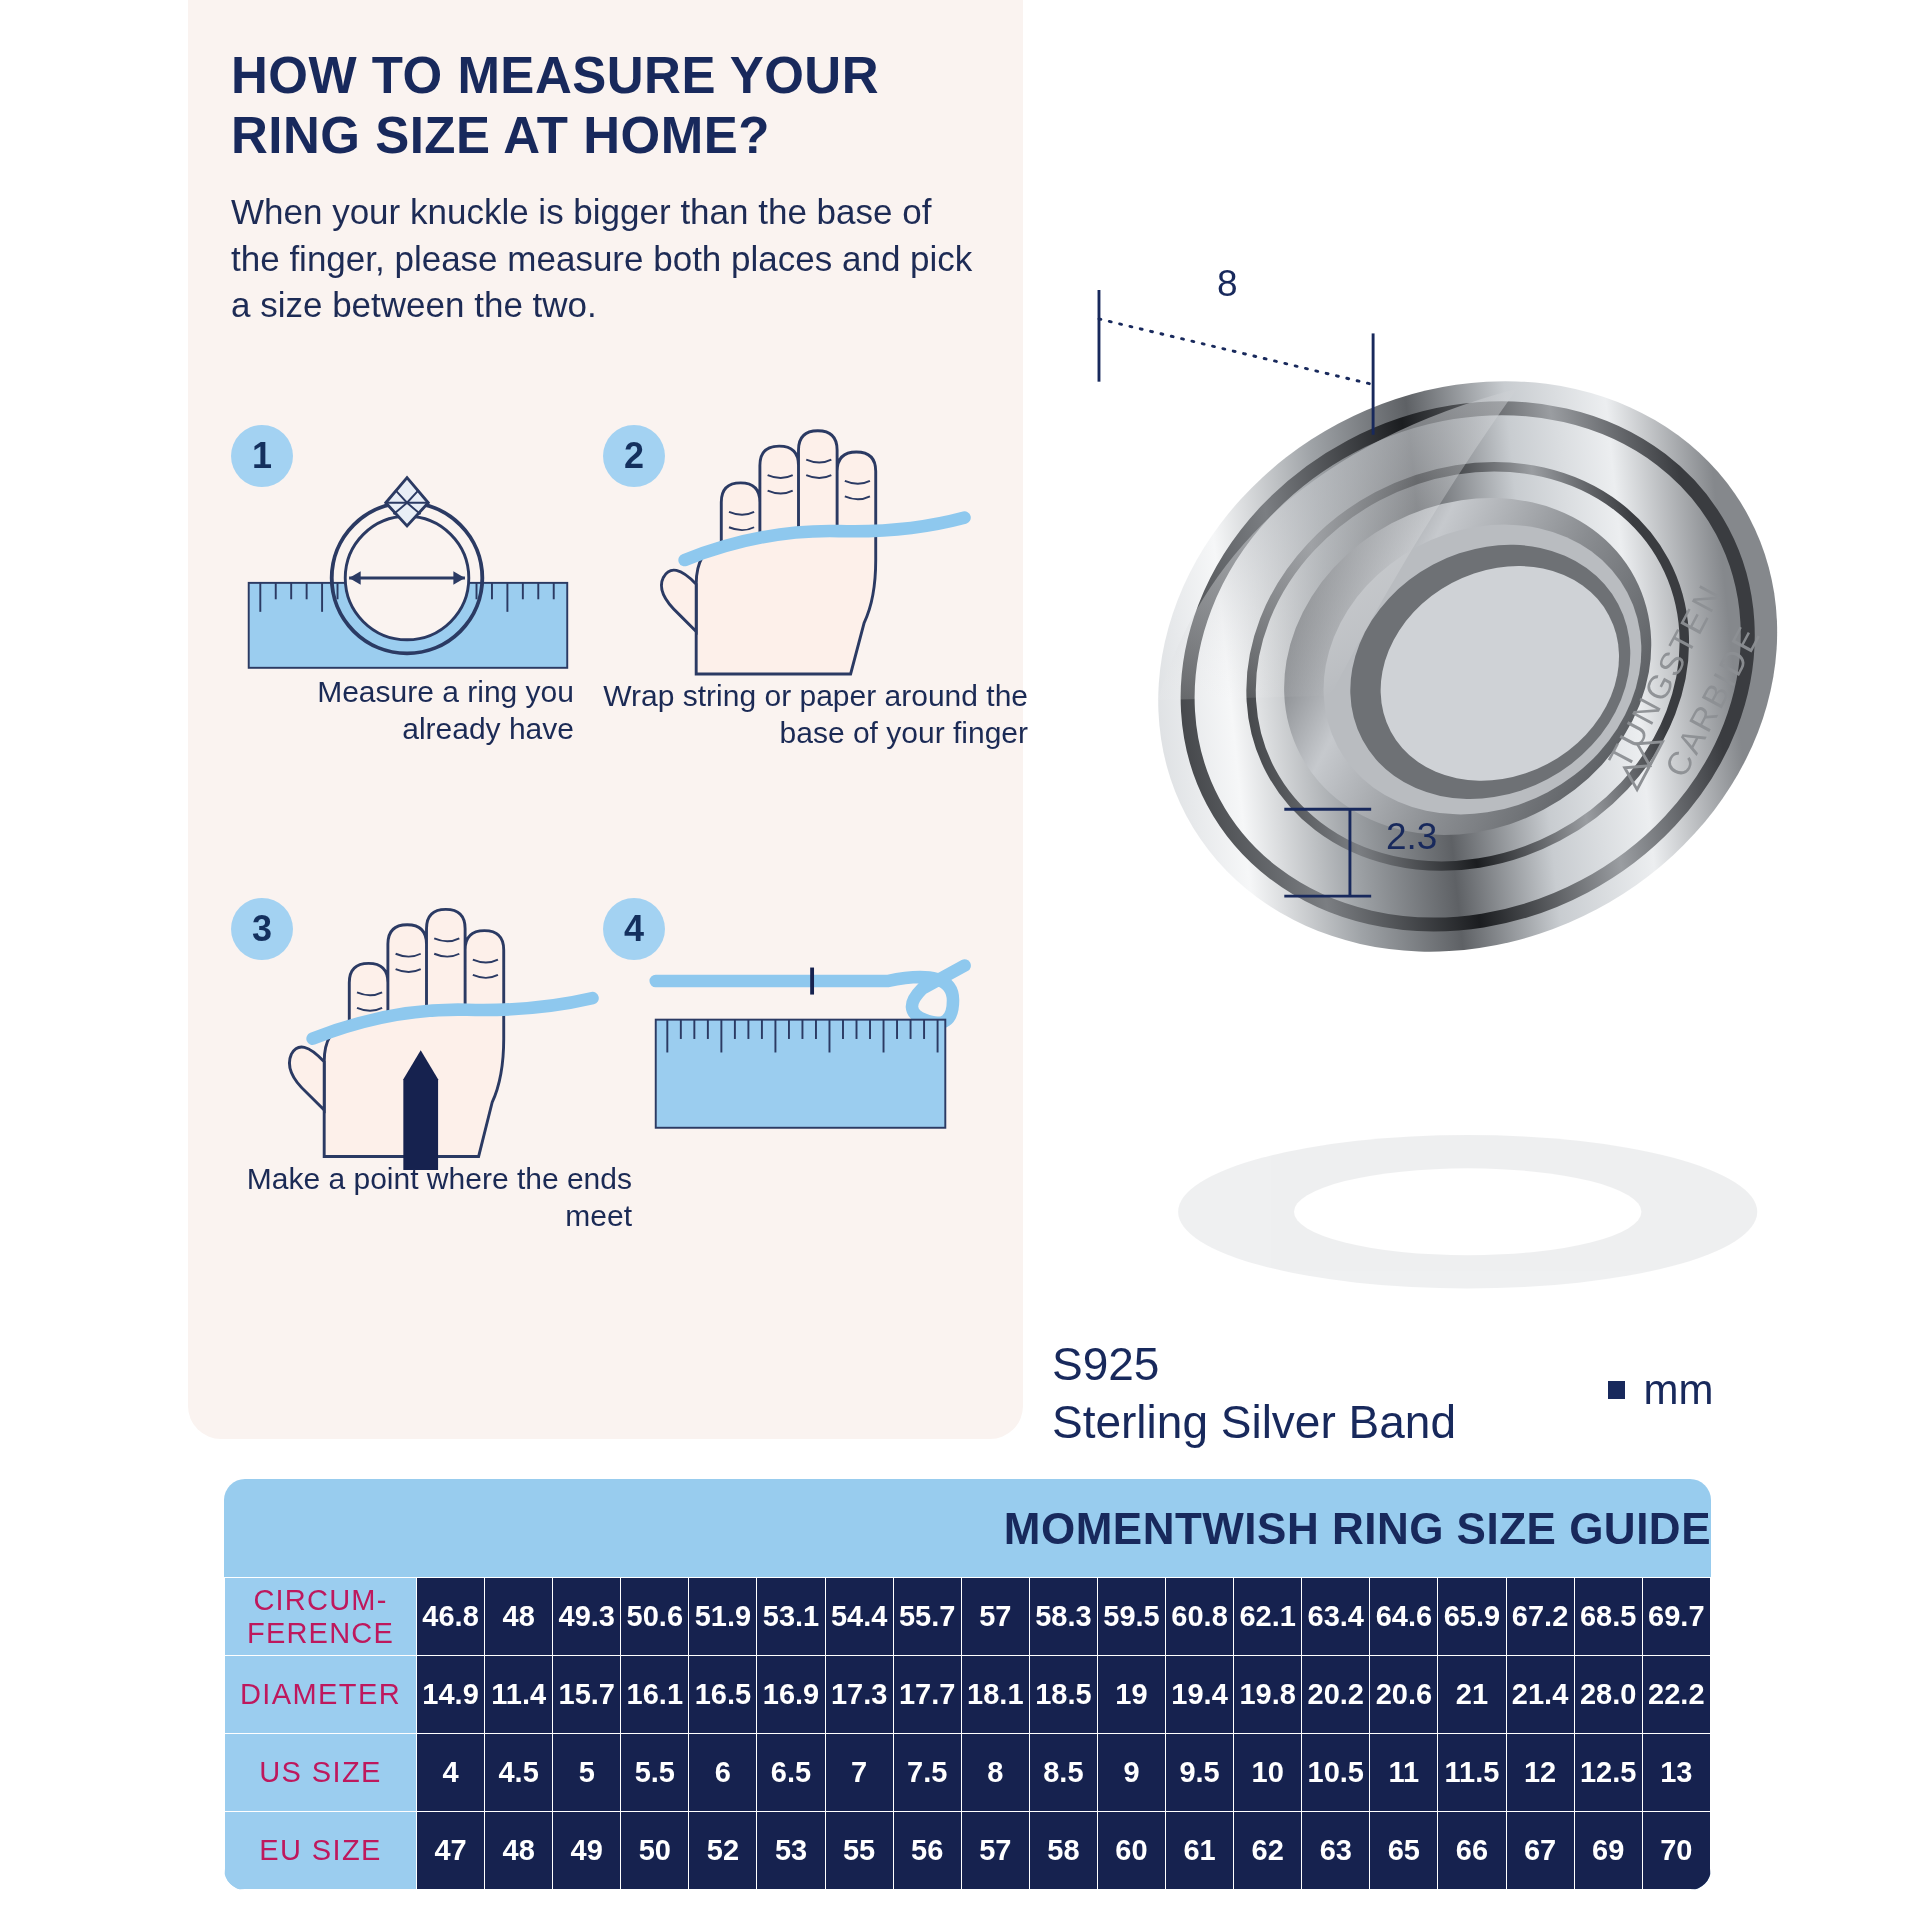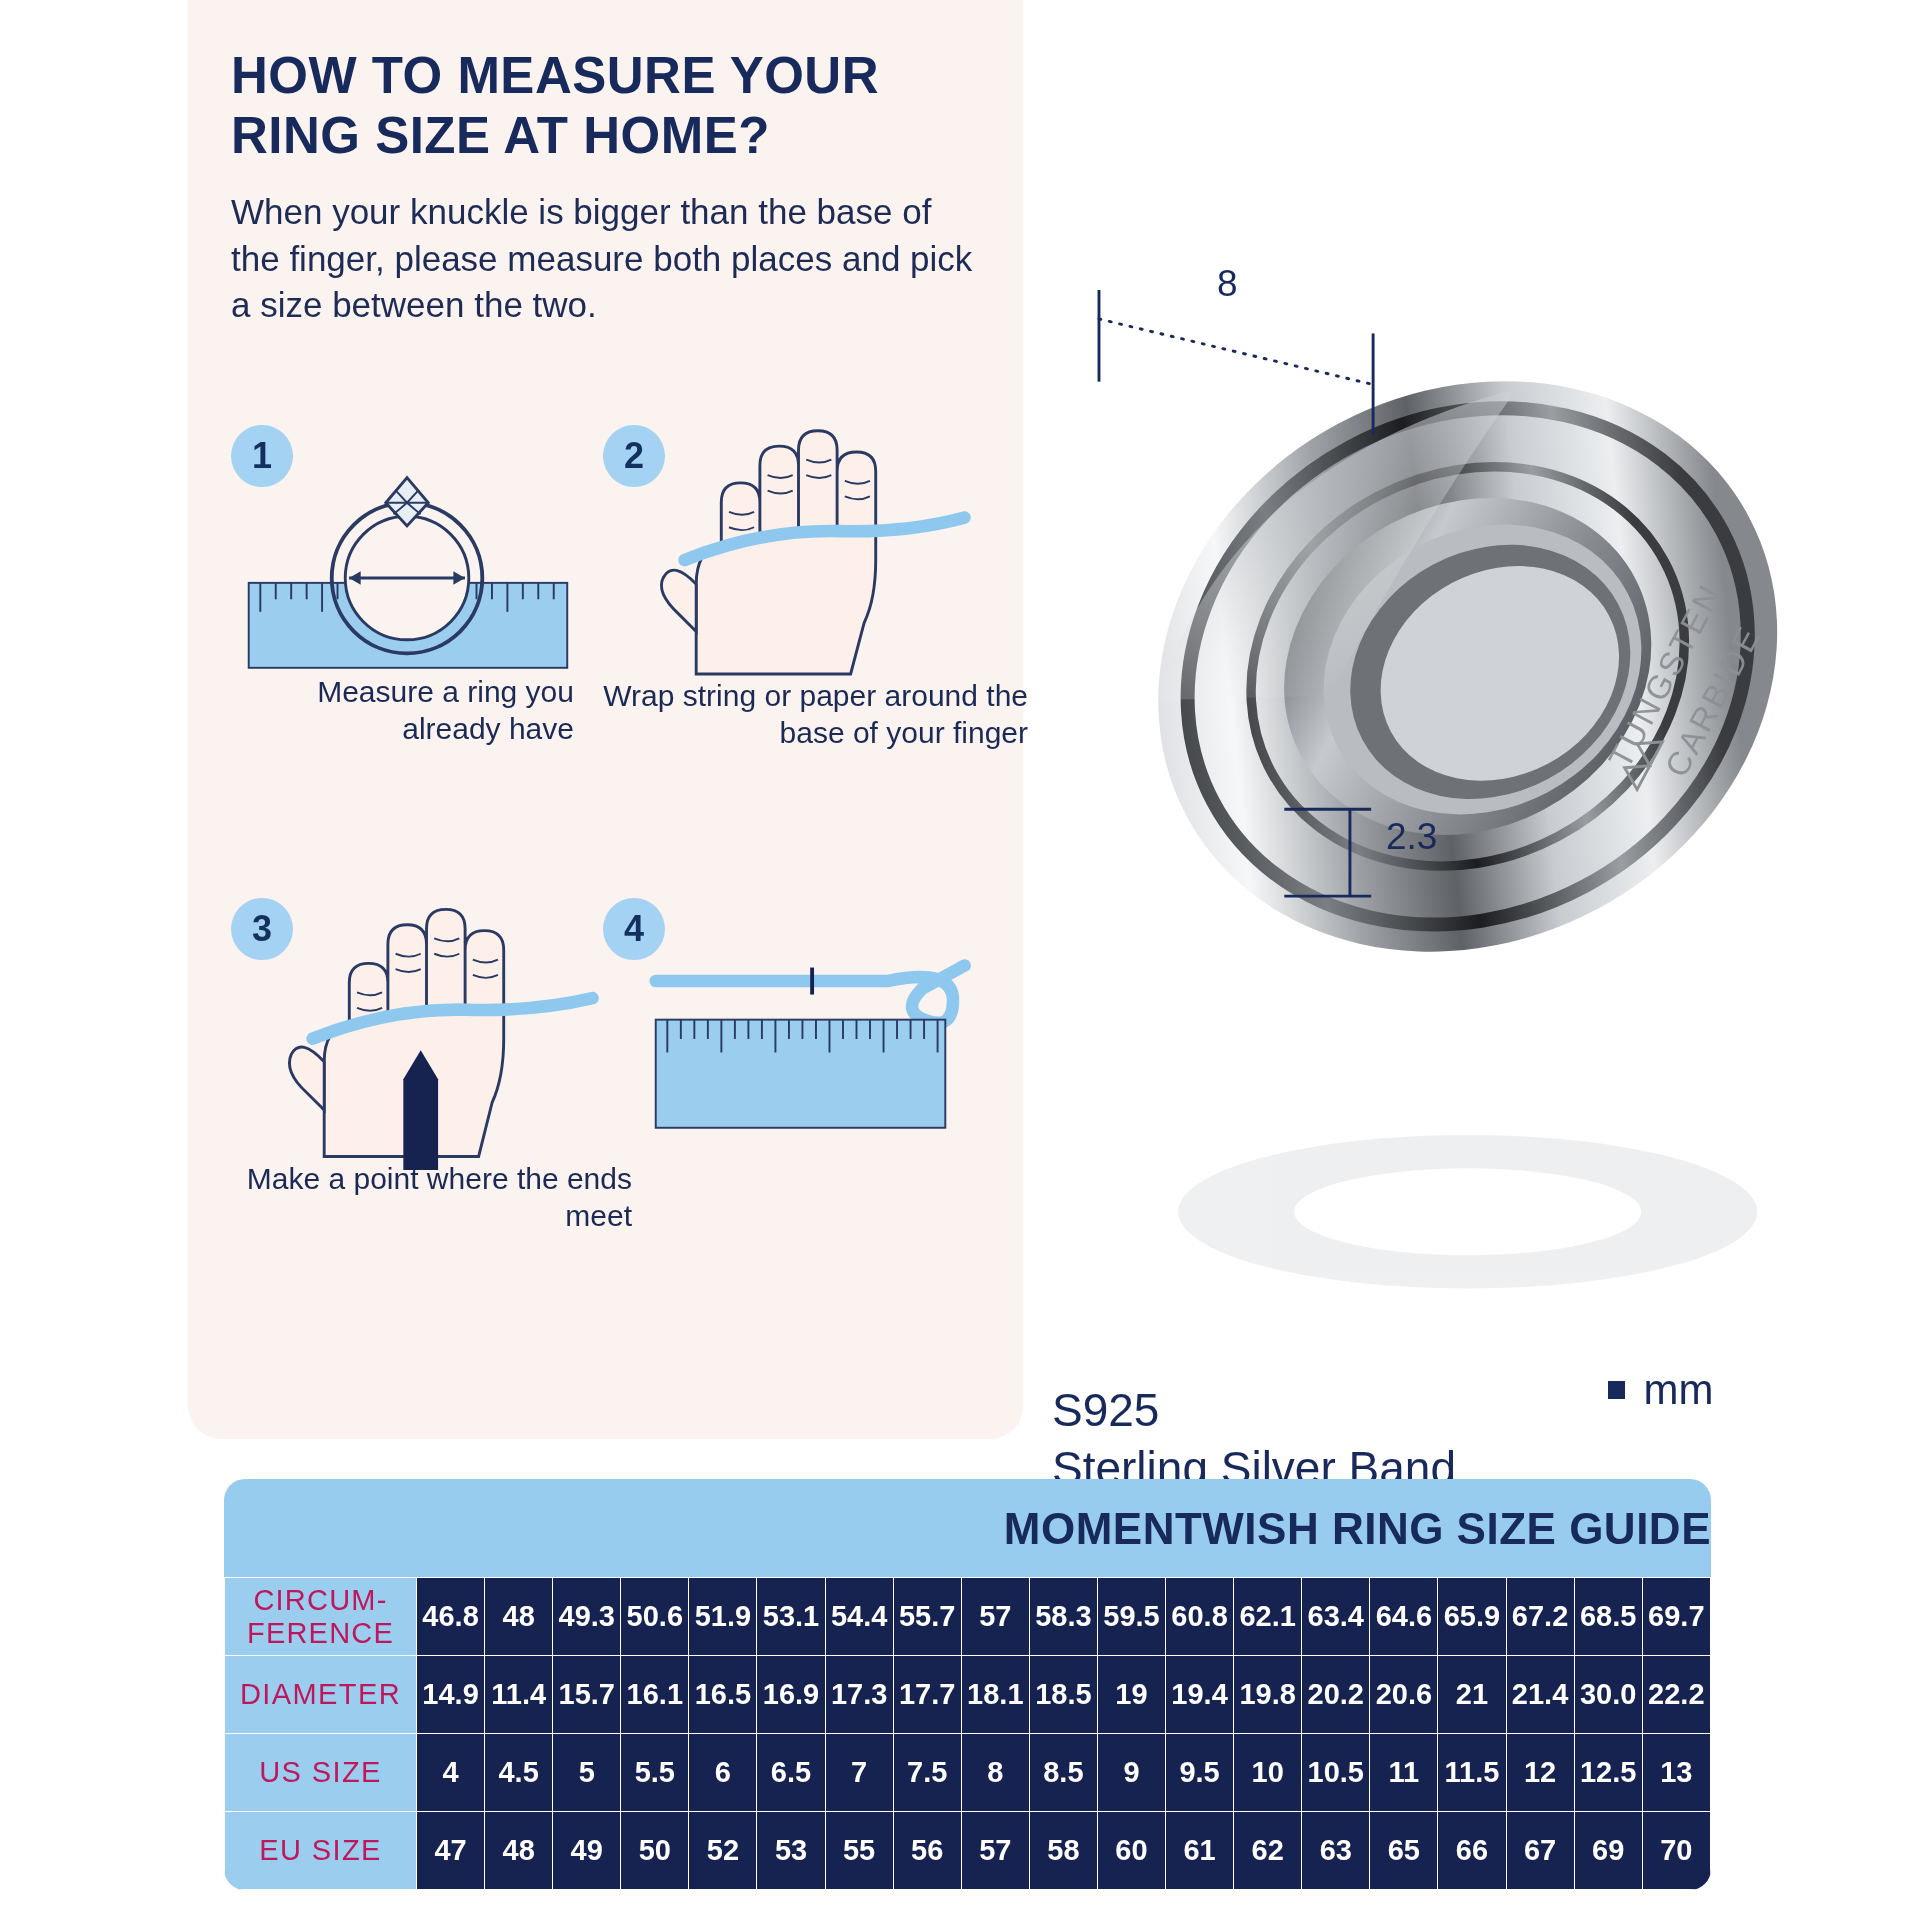--- a/index.html
+++ b/index.html
@@ -36,21 +36,21 @@
   }
   .step-caption{
     position:absolute;text-align:right;width:100%;
     font-size:30px;line-height:1.22;color:#1b2a55;font-weight:400;
   }
   .art{position:absolute;}
   
   #product-area{position:absolute;left:1043px;top:0;width:888px;height:1439px;}
   .dim-label{position:absolute;font-size:37px;color:#18295c;font-weight:400;}
   #product-name{
-    position:absolute;left:1052px;top:1382px;width:599px;
+    position:absolute;left:1052px;top:1336px;width:599px;
     font-size:46px;line-height:1.25;color:#18295c;font-weight:400;
   }
   #unit-legend{
     position:absolute;left:1608px;top:1366px;
     font-size:42px;color:#18295c;display:flex;align-items:center;gap:18px;
   }
   .unit-square{width:17.4px;height:17.4px;background:#18295c;display:inline-block;}
   
   #size-table{
     position:absolute;left:224px;top:1479px;width:1487px;
@@ -357,21 +357,21 @@
         <td>17.7</td>
         <td>18.1</td>
         <td>18.5</td>
         <td>19</td>
         <td>19.4</td>
         <td>19.8</td>
         <td>20.2</td>
         <td>20.6</td>
         <td>21</td>
         <td>21.4</td>
-        <td>30.0</td>
+        <td>28.0</td>
         <td>22.2</td>
       </tr>
       <tr>
         <td class="rowhead">US SIZE</td>
         <td>4</td>
         <td>4.5</td>
         <td>5</td>
         <td>5.5</td>
         <td>6</td>
         <td>6.5</td>

